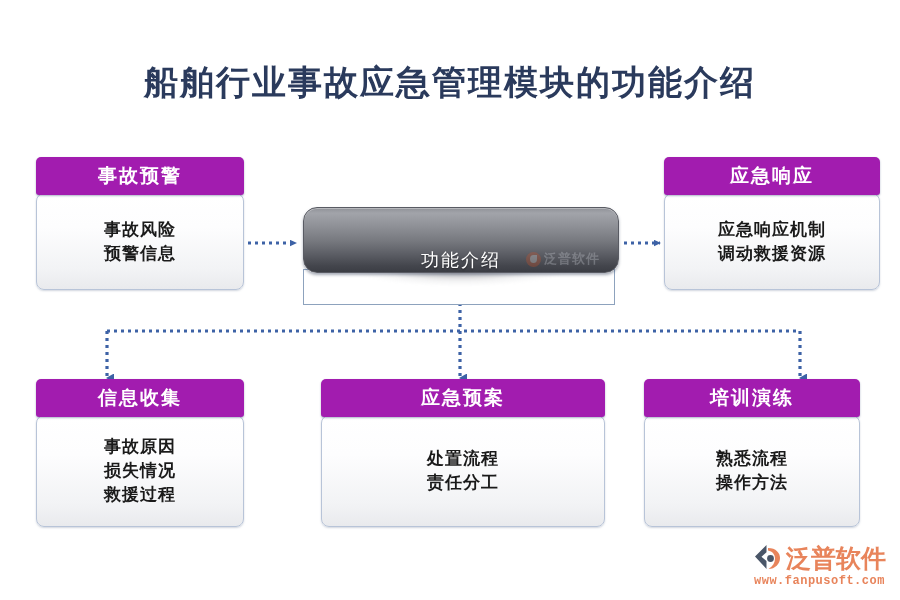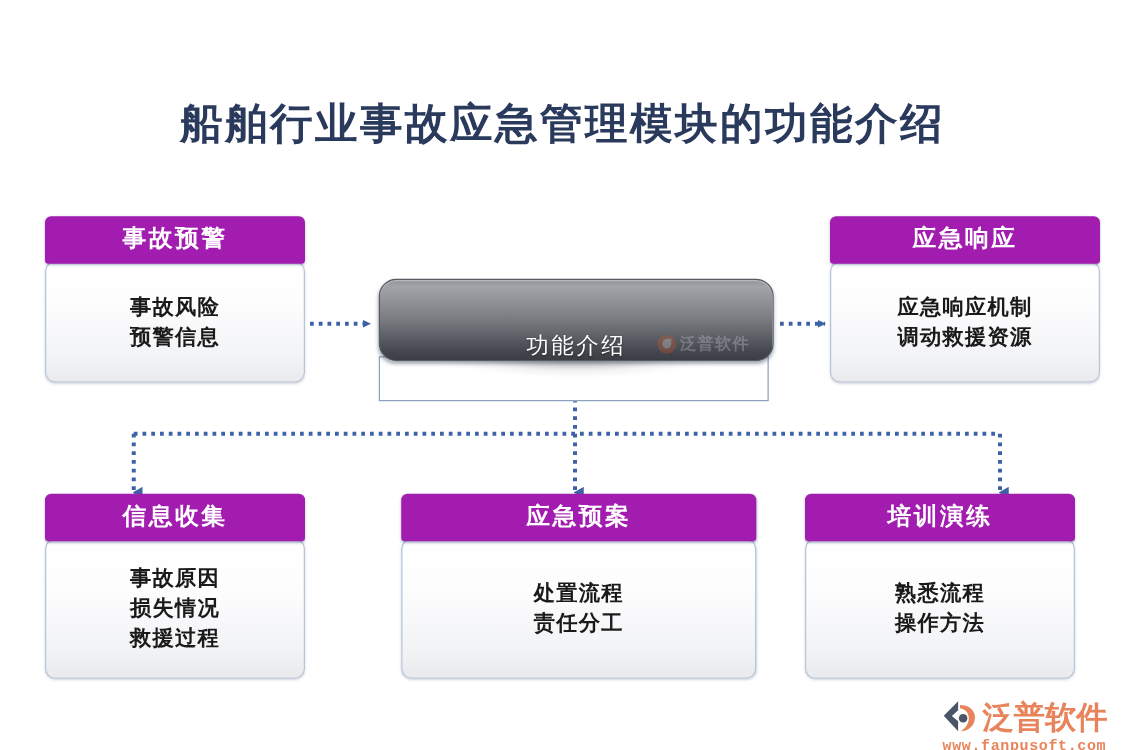--- a/index.html
+++ b/index.html
@@ -14,21 +14,20 @@
     overflow: hidden;
     font-family: "Liberation Sans", "DejaVu Sans", sans-serif;
   }
 
   #canvas {
     position: absolute;
     left: 0; top: 0;
     width: 900px;
     height: 519px;
     background: #ffffff;
-    margin-top: 16px;
   }
 
   
   .page-title {
     position: absolute;
     left: 0;
     top: 60px;
     width: 900px;
     text-align: center;
     font-size: 34px;

